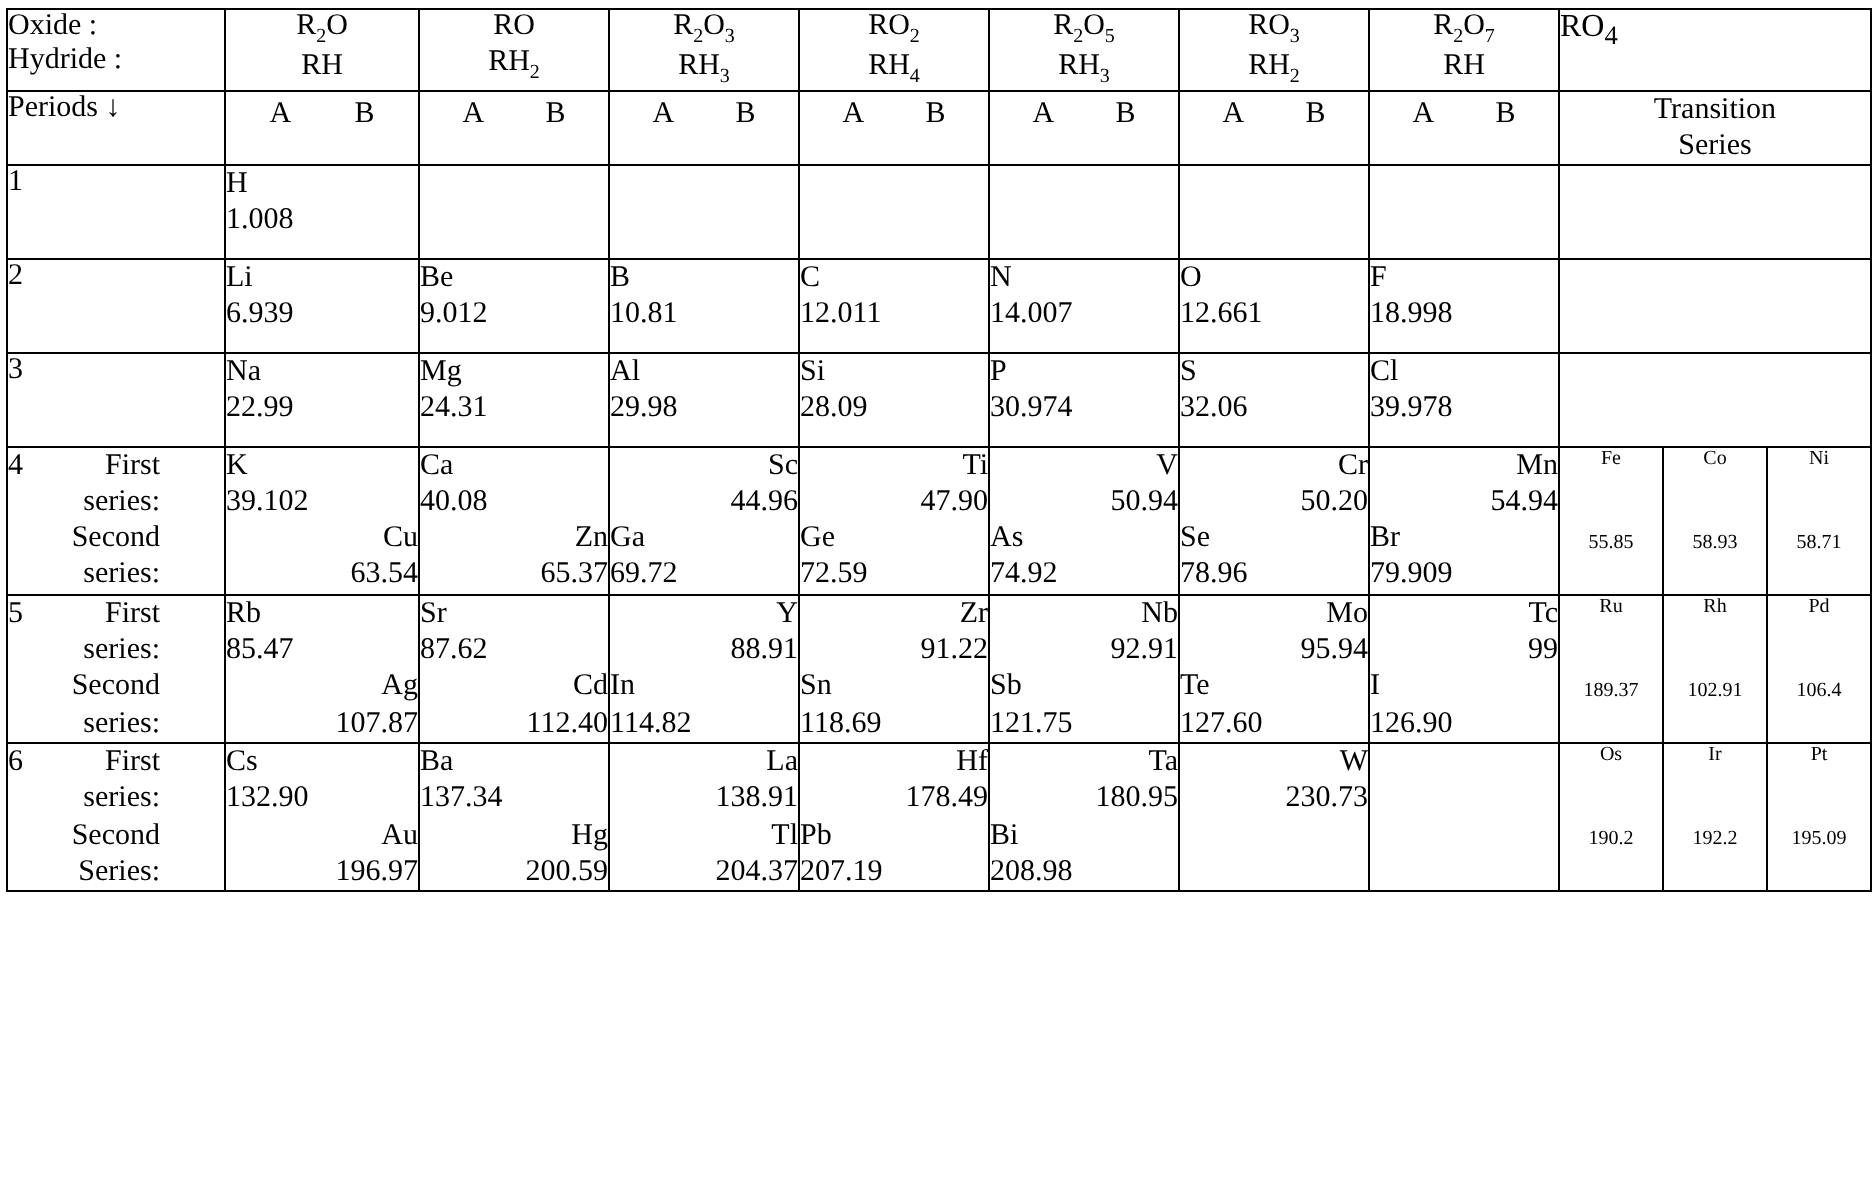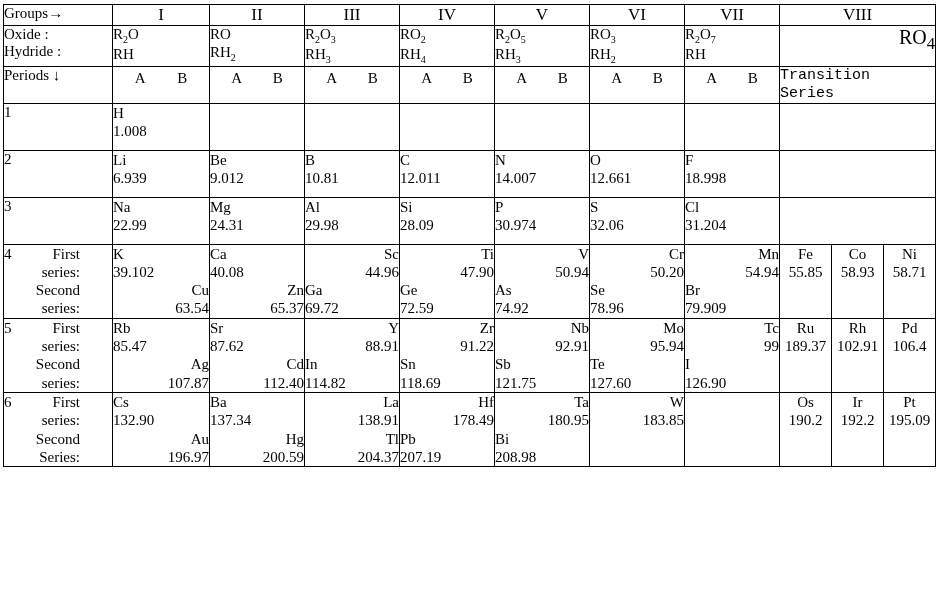--- a/index.html
+++ b/index.html
@@ -42,51 +42,52 @@
     vertical-align: middle;
   }
   .grp-num {
     text-align: center;
     font-weight: bold;
     font-size: 17px;
     vertical-align: middle;
     padding: 2px 0;
   }
   .formula {
+    text-align: center;
     font-weight: bold;
     font-size: 15px;
     line-height: 1.18;
     padding: 2px 0 3px 0;
   }
   .formula sub { font-size: 10px; }
   .ab-row {
     font-weight: bold;
     font-size: 15px;
     text-align: center;
     vertical-align: middle;
   }
   .ab-inner {
     display: flex;
     justify-content: space-around;
     align-items: center;
     padding: 3px 6px 3px 6px;
   }
   .ab-inner span { display: inline-block; }
   .trans-series {
+    text-align: center;
     font-weight: bold;
     font-size: 15px;
     line-height: 1.2;
     vertical-align: middle;
     padding: 3px 0;
-    font-family: Liberation Mono, monospace;
   }
   .ro4cell {
-    text-align: right;
+    text-align: left;
     font-weight: bold;
-    font-size: 20px;
+    font-size: 16px;
     vertical-align: middle;
   }
   
   .period-cell {
     font-size: 15px;
     padding: 2px 3px 2px 3px;
     vertical-align: top;
     line-height: 1.22;
     white-space: nowrap;
   }
@@ -103,28 +104,28 @@
     line-height: 1.22;
     padding: 2px 4px 2px 4px;
   }
   .elcell .sym { display: block; }
   .elcell .mass { display: block; font-family: Liberation Serif, serif; }
   .left  { text-align: left; }
   .right { text-align: right; }
   .elcell.short { height: 44px; }
   .trcell {
     text-align: center;
-    font-size: 15px;
+    font-size: 10px;
     line-height: 1.22;
     padding: 2px 2px;
     vertical-align: top;
     height: 46px;
   }
   .trcell .sym { display: block; }
-  .trcell .mass { display: block; }
+  .trcell .mass { display: block; margin-top: 30px; }
   .empty { }
   .period-split {
     display: flex;
     flex-direction: column;
     line-height: 1.22;
   }
   .ps-line { white-space: nowrap; }
   .ps-line .pnum {
     display: inline-block;
     width: 14px;
@@ -149,31 +150,20 @@
       <col style="width:95px">
         <col style="width:95px">
         <col style="width:95px">
       <col style="width:95px">
       <col style="width:52px">
         <col style="width:52px">
         <col style="width:52px">
     </colgroup>
     <tbody>
 
-      <tr>
-        <td class="hdr-label">Groups→</td>
-        <td class="grp-num">I</td>
-        <td class="grp-num">II</td>
-        <td class="grp-num">III</td>
-        <td class="grp-num">IV</td>
-        <td class="grp-num">V</td>
-        <td class="grp-num">VI</td>
-        <td class="grp-num">VII</td>
-        <td class="grp-num" colspan="3">VIII</td>
-      </tr>
 
       <tr>
         <td class="hdr-label">
           <div>Oxide :</div>
           <div>Hydride :</div>
         </td>
         <td class="formula">
           <div>R<sub>2</sub>O</div>
           <div>RH</div>
         </td>
@@ -323,21 +313,21 @@
         <td class="elcell short left">
           <span class="sym">P</span>
           <span class="mass">30.974</span>
         </td>
         <td class="elcell short left">
           <span class="sym">S</span>
           <span class="mass">32.06</span>
         </td>
         <td class="elcell short left">
           <span class="sym">Cl</span>
-          <span class="mass">31.204</span>
+          <span class="mass">39.978</span>
         </td>
         <td class="trcell empty" colspan="3"></td>
       </tr>
 
       <tr>
         <td class="period-cell">
           <div class="period-split">
             <div class="ps-line">
               <span class="pnum">4</span><span class="plabel">First</span>
             </div>
@@ -600,21 +590,21 @@
             <span class="mass">180.95</span>
           </div>
           <div class="left">
             <span class="sym">Bi</span>
             <span class="mass">208.98</span>
           </div>
         </td>
         <td class="elcell">
           <div class="right">
             <span class="sym">W</span>
-            <span class="mass">183.85</span>
+            <span class="mass">230.73</span>
           </div>
         </td>
         <td class="elcell empty"></td>
         <td class="trcell">
           <span class="sym">Os</span>
           <span class="mass">190.2</span>
         </td>
         <td class="trcell">
           <span class="sym">Ir</span>
           <span class="mass">192.2</span>

